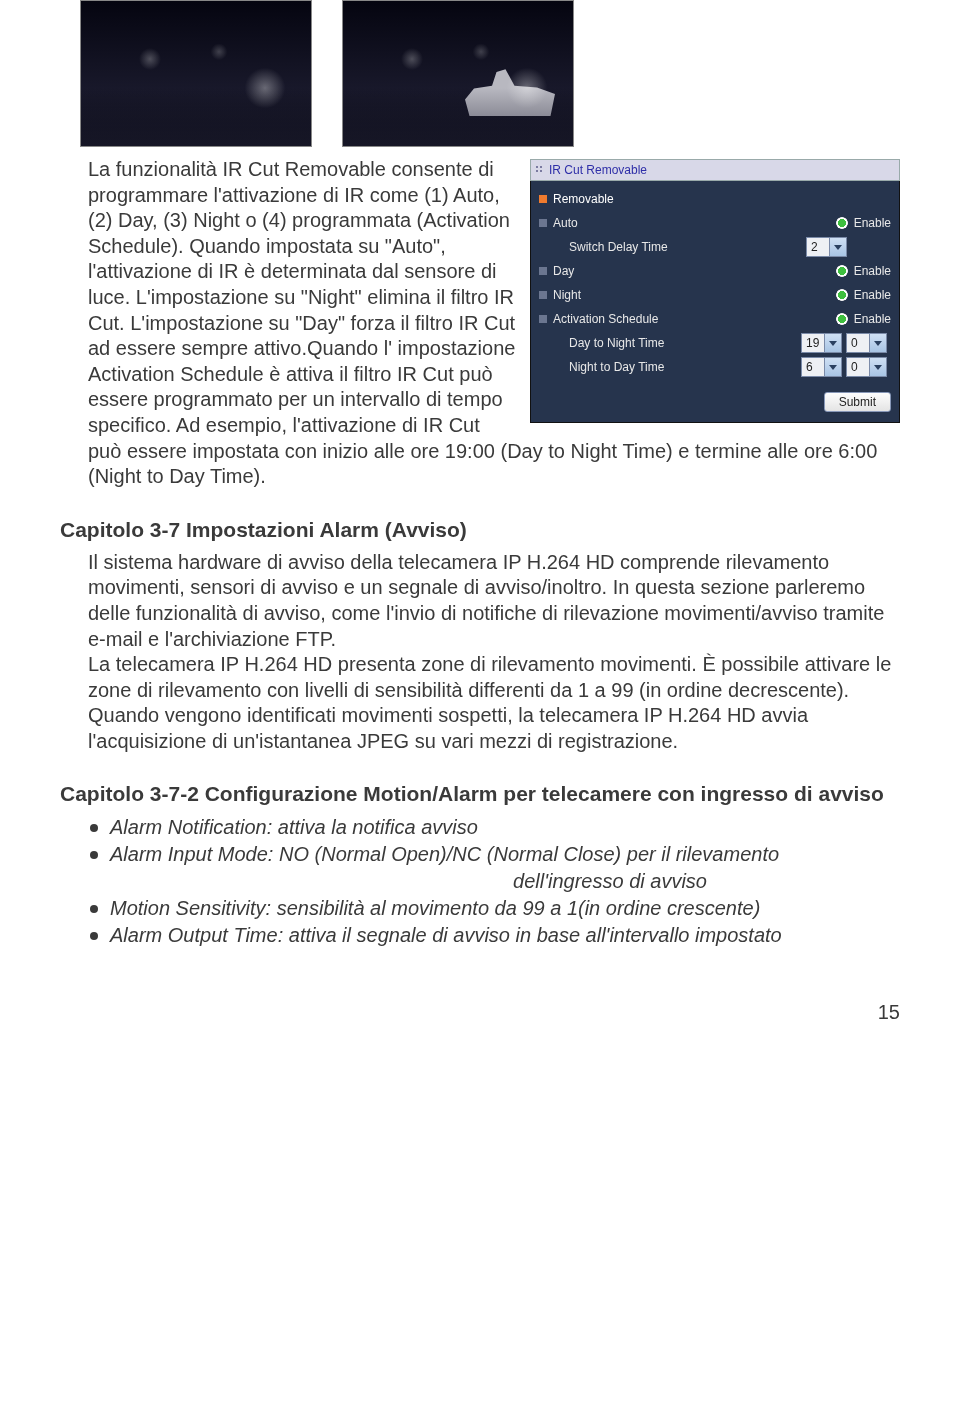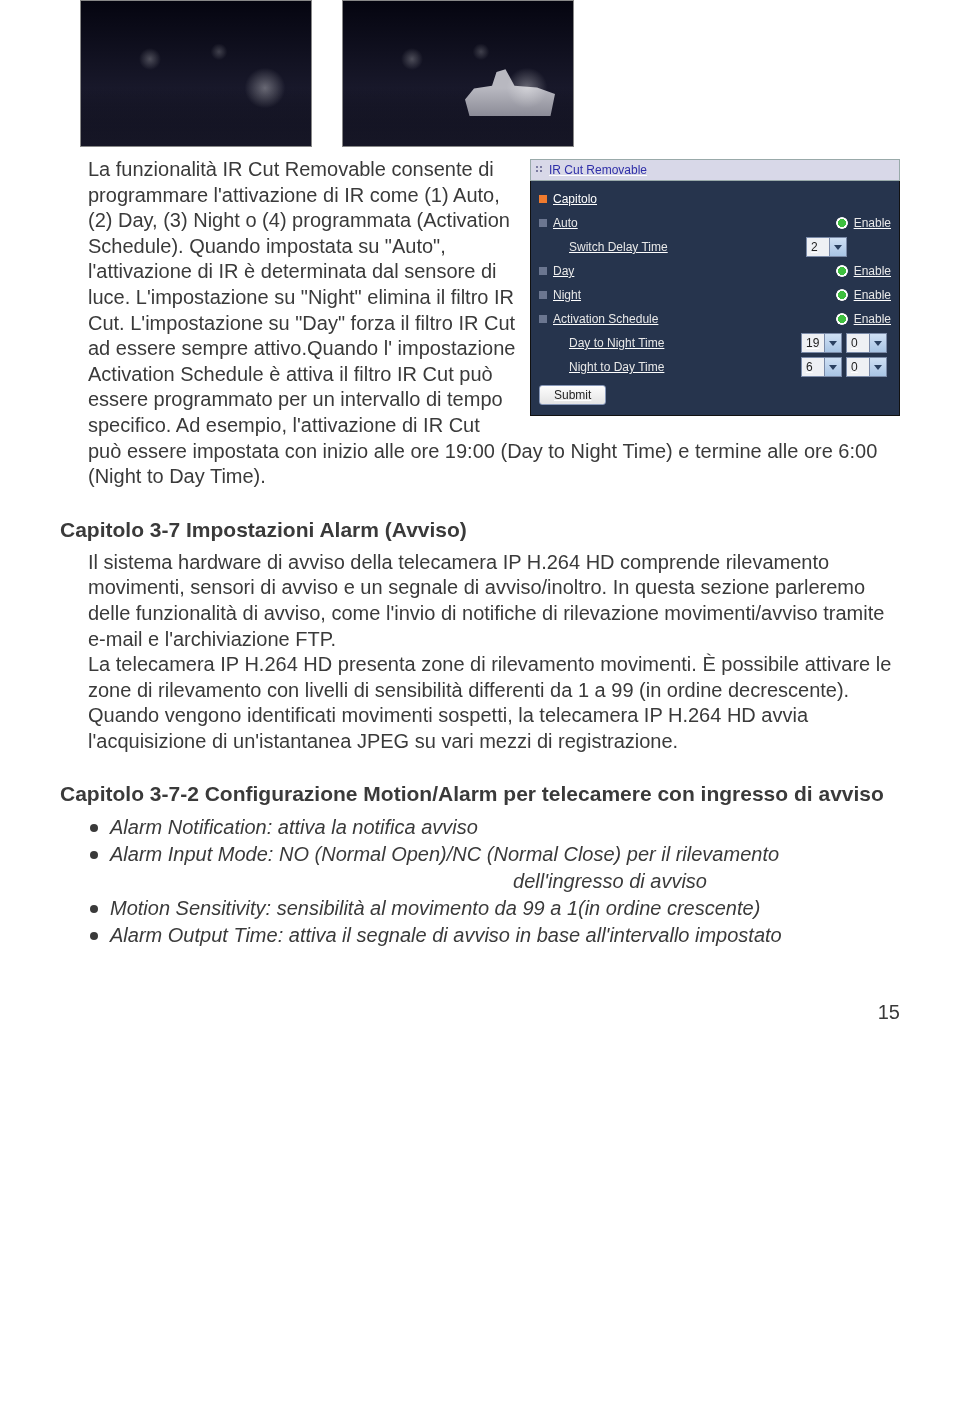--- a/index.html
+++ b/index.html
@@ -61,21 +61,20 @@
   }
   .float-panel {
     float: right;
     width: 370px;
     margin: 2px 0 6px 14px;
   }
   .panel {
     font-family: Tahoma, Arial, sans-serif;
     font-size: 12px;
     color: #fff;
-    text-decoration: underline;
   }
   .panel-title {
     background: #d8d8e8;
     color: #2e2ea8;
     padding: 3px 4px;
     font-size: 12px;
     display: flex;
     align-items: center;
     gap: 4px;
     border: 1px solid #9aa;
@@ -160,22 +159,22 @@
     justify-content: center;
   }
   .selbtn::after {
     content: "";
     border-left: 4px solid transparent;
     border-right: 4px solid transparent;
     border-top: 5px solid #2a4060;
   }
   .submit-row {
     display: flex;
-    justify-content: flex-start;
-    margin-top: 6px;
+    justify-content: flex-end;
+    margin-top: 13px;
   }
   .submit-btn {
     background: linear-gradient(#fdfdfd, #e4e4e4);
     border: 1px solid #8898b8;
     color: #222;
     font-size: 12px;
     padding: 2px 14px;
     border-radius: 3px;
   }
   .clear { clear: both; }
@@ -228,21 +227,21 @@
   <div class="float-panel">
     <div class="panel">
       <div class="panel-title">
         <span class="grip"></span>
         <span>IR Cut Removable</span>
       </div>
       <div class="panel-body">
 
         <div class="row">
           <span class="bullet-sq"></span>
-          <span>Capitolo</span>
+          <span>Removable</span>
         </div>
 
         <div class="row">
           <span class="bullet-dim"></span>
           <span class="lbl">Auto</span>
           <span style="flex:1"></span>
           <span class="radio-dot"></span>
           <span class="radio-lbl">Enable</span>
         </div>
 

